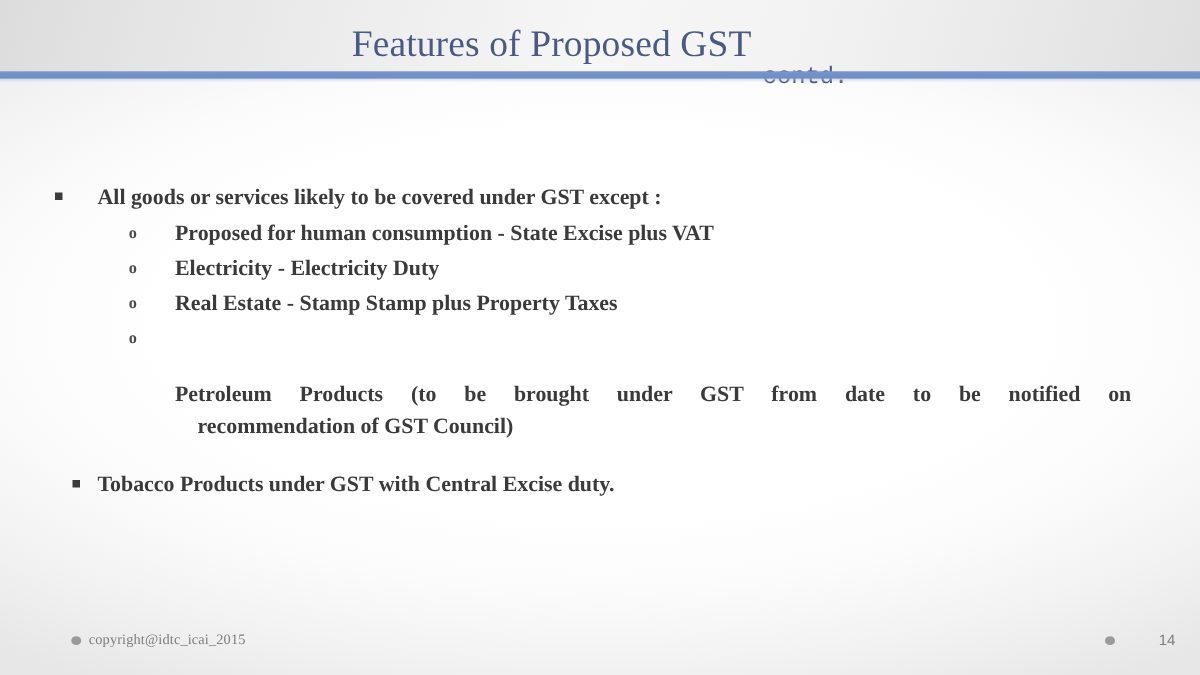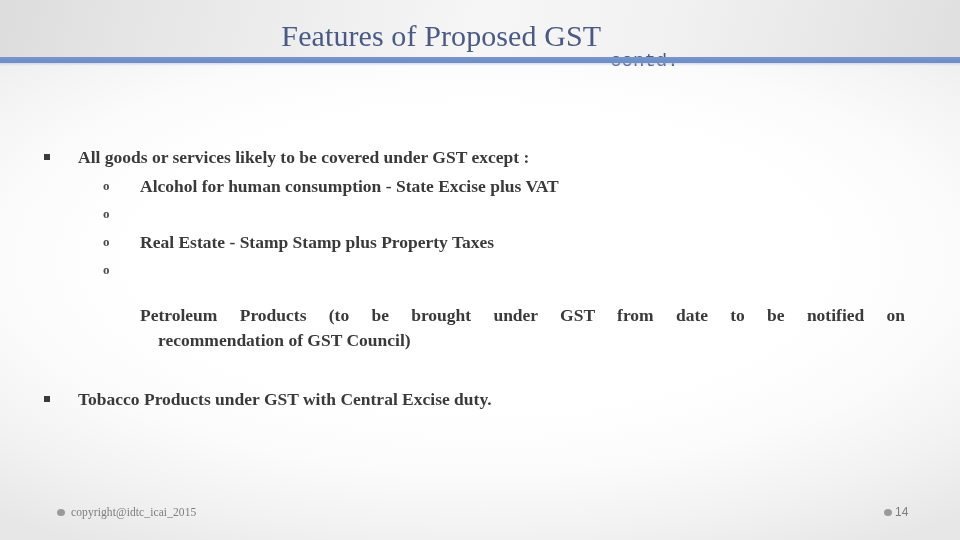--- a/index.html
+++ b/index.html
@@ -161,21 +161,22 @@
     margin-top:44px;
   }
   .l2-text-wrap .last-line {
     display:block;
     text-align:left;
     white-space:nowrap;
     margin-left:18px;
   }
 
   .bullet-l1.second {
-    margin-top:36px;
+    margin-top:24px;
+    text-align:center;
   }
 
   
   .footer-left {
     position:absolute;
     left:57px; top:506px;
     display:flex;
     align-items:center;
     gap:6px;
   }
@@ -203,20 +204,21 @@
     letter-spacing:0.1px;
     white-space:nowrap;
   }
 
   .page-num {
     font-family:"Liberation Sans", sans-serif;
     font-size:12px;
     line-height:13px;
     color:#7d7d7d;
     white-space:nowrap;
+    margin-left:32px;
   }
 </style>
 </head>
 <body>
 
 <div class="slide">
 
   <div class="header-band"></div>
 
   <div class="title-row">
@@ -231,25 +233,26 @@
 
     <div class="bullet-l1">
       <span class="marker-square"><i class="sq"></i></span>
       <span class="l1-text">All goods or services likely to be covered under GST except :</span>
     </div>
 
     <div class="sublist">
 
       <div class="bullet-l2">
         <span class="marker-circle">o</span>
-        <span class="l2-text">Alcohol for human consumption - State Excise plus VAT</span>
-      </div>
-
-      <div class="bullet-l2">
-        <span class="marker-circle">o</span>
+        <span class="l2-text">Proposed for human consumption - State Excise plus VAT</span>
+      </div>
+
+      <div class="bullet-l2">
+        <span class="marker-circle">o</span>
+        <span class="l2-text">Electricity - Electricity Duty</span>
       </div>
 
       <div class="bullet-l2">
         <span class="marker-circle">o</span>
         <span class="l2-text">Real Estate - Stamp Stamp plus Property Taxes</span>
       </div>
 
       <div class="bullet-l2">
         <span class="marker-circle">o</span>
         <span class="l2-text-wrap">

